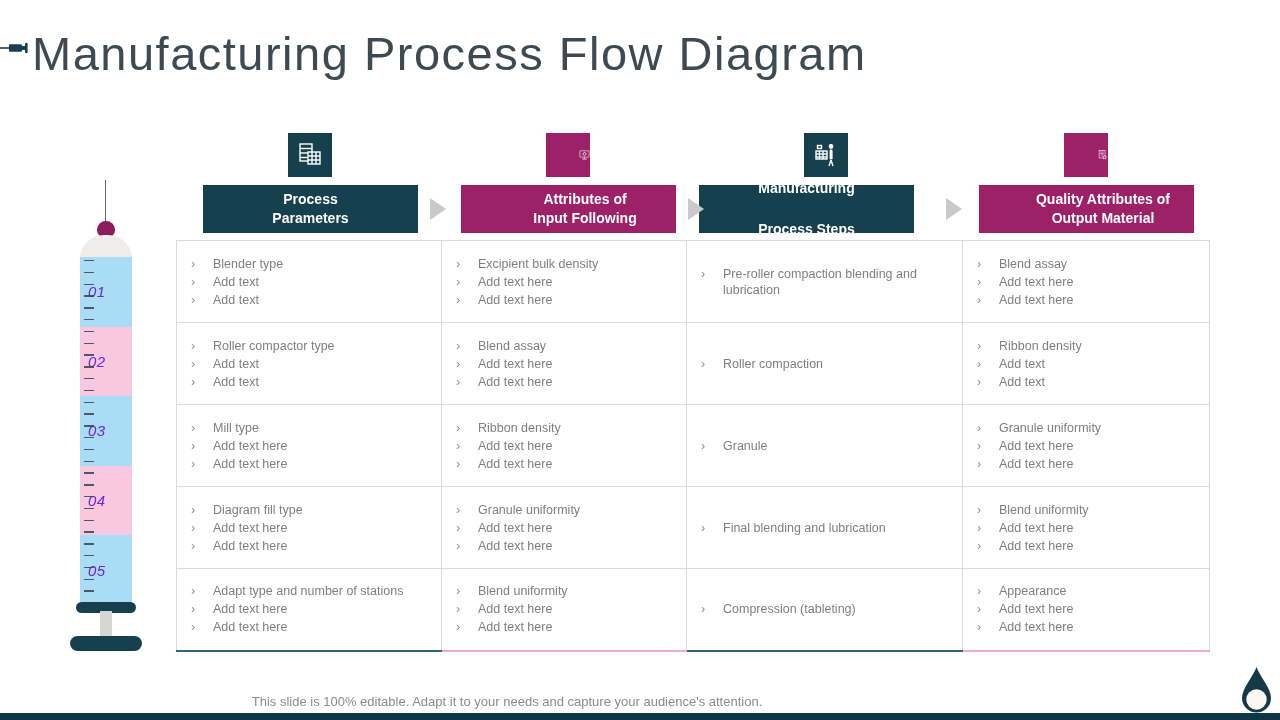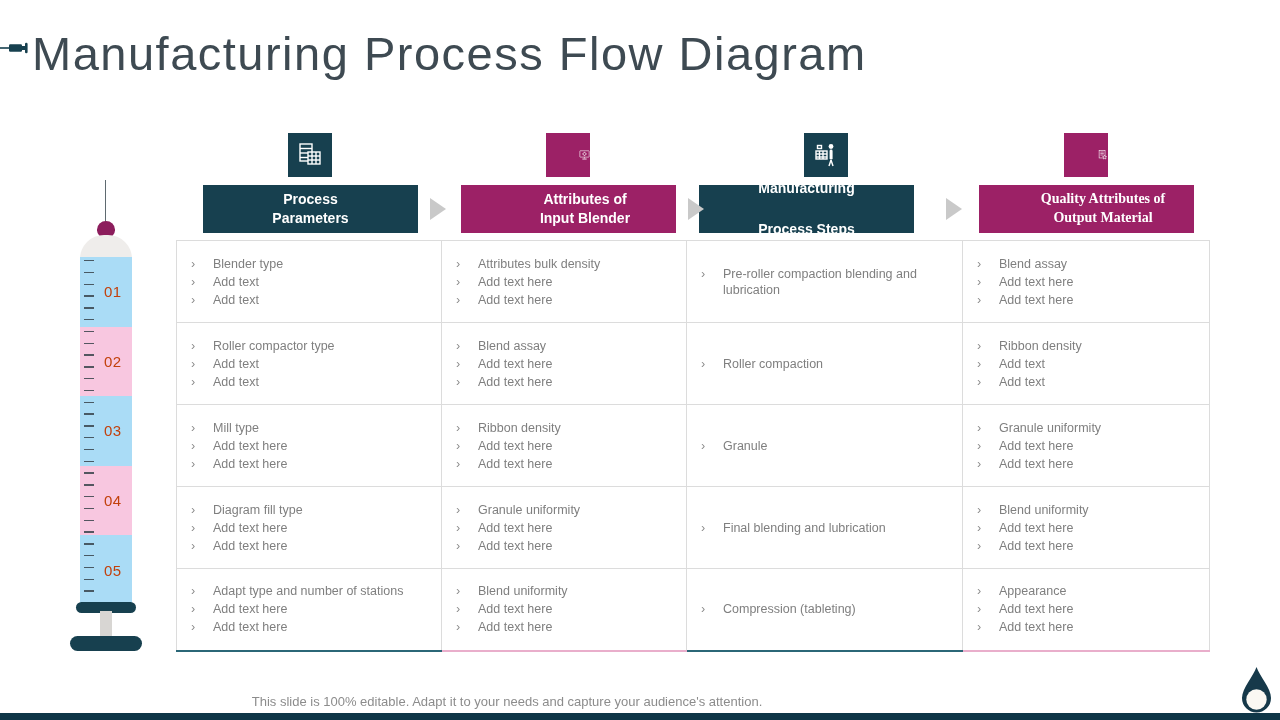--- a/index.html
+++ b/index.html
@@ -19,21 +19,21 @@
   }
 
   
   .icon-box { position:absolute; top:133px; width:44px; height:44px;
     display:flex; align-items:center; justify-content:center; }
   .flow-bar { position:absolute; top:185px; width:215px; height:48px;
     display:flex; flex-direction:column; align-items:center; justify-content:center;
     color:#fff; font-size:14px; font-weight:bold; line-height:1.35; text-align:center; }
   .teal  { background:#17404f; }
   .mag   { background:#9c2166;padding-left:33px; }
-  .c1 { left:203px; } .c2 { left:461px; } .c3 { left:699px;gap:22px; } .c4 { left:979px;font-family:Liberation Serif, serif; }
+  .c1 { left:203px; } .c2 { left:461px; } .c3 { left:699px;gap:22px; } .c4 { left:979px; }
   .i1 { left:288px; } .i2 { left:546px; } .i3 { left:804px; } .i4 { left:1064px; }
   .flow-arrow { position:absolute; top:198px; width:0; height:0;
     border-top:11px solid transparent; border-bottom:11px solid transparent;
     border-left:16px solid #c9c9c9; }
   .a1 { left:430px; } .a2 { left:688px; } .a3 { left:946px; }
 
   
   .matrix { position:absolute; left:176px; top:240px; width:1033px;
     border-collapse:collapse; table-layout:fixed; }
   .matrix td { border:1px solid #dcdcdc; vertical-align:middle; padding:10px 12px 10px 14px; height:82px; }
@@ -46,22 +46,22 @@
 
   
   .syringe { position:absolute; left:70px; top:180px; width:72px; height:472px; }
   .needle  { position:absolute; left:35px; top:0; width:1px; height:44px; background:#5f6a70; }
   .droplet { position:absolute; left:27px; top:41px; width:18px; height:17px;
     border-radius:50% 50% 46% 46%; background:#8c1d5c; }
   .dome    { position:absolute; left:10px; top:55px; width:52px; height:24px;
     border-radius:26px 26px 0 0; background:#efedeb; }
   .barrel  { position:absolute; left:10px; top:77px; width:52px; height:348px;
     display:flex; flex-direction:column; }
-  .seg { flex:1; display:flex; align-items:center; padding-left:24px;
-    font-size:15px; color:#c2410c; letter-spacing:0.5px; }
+  .seg { flex:1; display:flex; align-items:center; padding-left:8px;
+    font-size:15px; color:#6d28d9; letter-spacing:0.5px;font-style:italic; }
   .seg.blue { background:#aadcf6; } .seg.pink { background:#f8c7e0; }
   .ticks { position:absolute; left:14px; top:80px; width:10px; height:342px;
     background:repeating-linear-gradient(to bottom, #37424a 0 1.4px, transparent 1.4px 11.8px);
     opacity:0.85; }
   .flange { position:absolute; left:6px; top:422px; width:60px; height:11px;
     border-radius:6px; background:#17404f; }
   .rod    { position:absolute; left:30px; top:431px; width:12px; height:28px; background:#d8d6d3; }
   .endcap { position:absolute; left:0; top:456px; width:72px; height:15px;
     border-radius:8px; background:#17404f; }
 
@@ -132,21 +132,21 @@
       <path d="M18 13.5 l1.5 3 3.3 .4 -2.4 2.3 .6 3.2 -3 -1.6 -3 1.6 .6 -3.2 -2.4 -2.3 3.3 -.4 Z" fill="#9c2166"></path>
     </svg>
   </div>
 
   <div class="flow-bar teal c1">
     <span>Process</span>
     <span>Parameters</span>
   </div>
   <div class="flow-bar mag c2">
     <span>Attributes of</span>
-    <span>Input Blender</span>
+    <span>Input Following</span>
   </div>
   <div class="flow-bar teal c3">
     <span>Manufacturing</span>
     <span>Process Steps</span>
   </div>
   <div class="flow-bar mag c4">
     <span>Quality Attributes of</span>
     <span>Output Material</span>
   </div>
   <div class="flow-arrow a1"></div>
@@ -192,21 +192,21 @@
               <li>
                 <span class="chev">›</span>
                 <span>Add text</span>
               </li>
             </ul>
           </td>
           <td>
             <ul>
               <li>
                 <span class="chev">›</span>
-                <span>Attributes bulk density</span>
+                <span>Excipient bulk density</span>
               </li>
               <li>
                 <span class="chev">›</span>
                 <span>Add text here</span>
               </li>
               <li>
                 <span class="chev">›</span>
                 <span>Add text here</span>
               </li>
             </ul>

